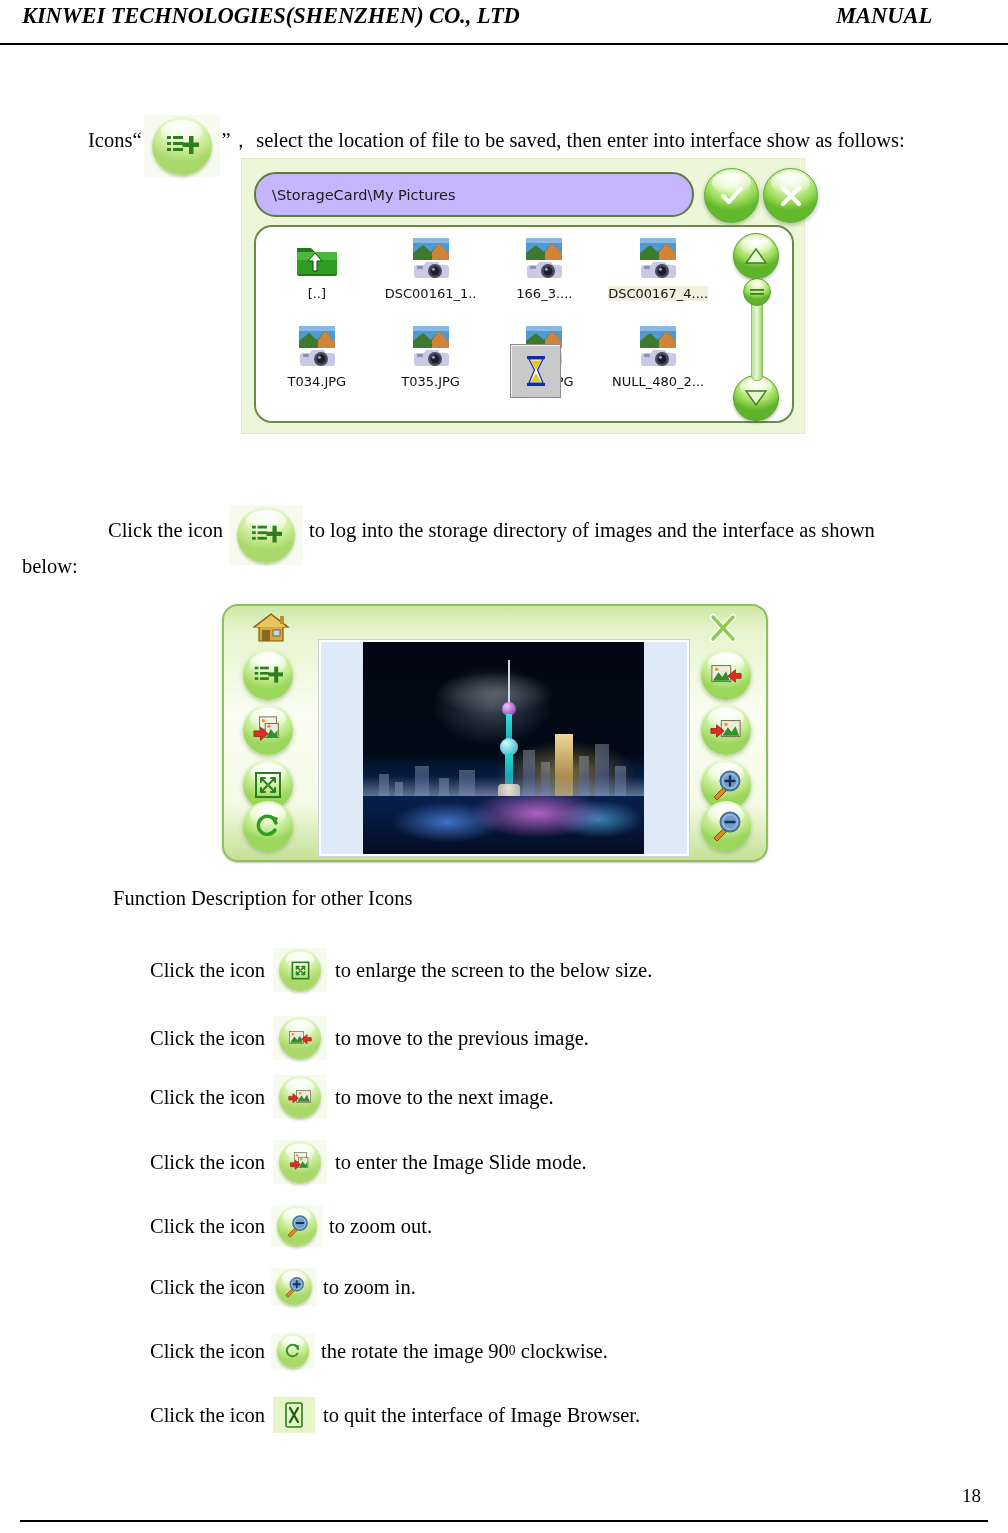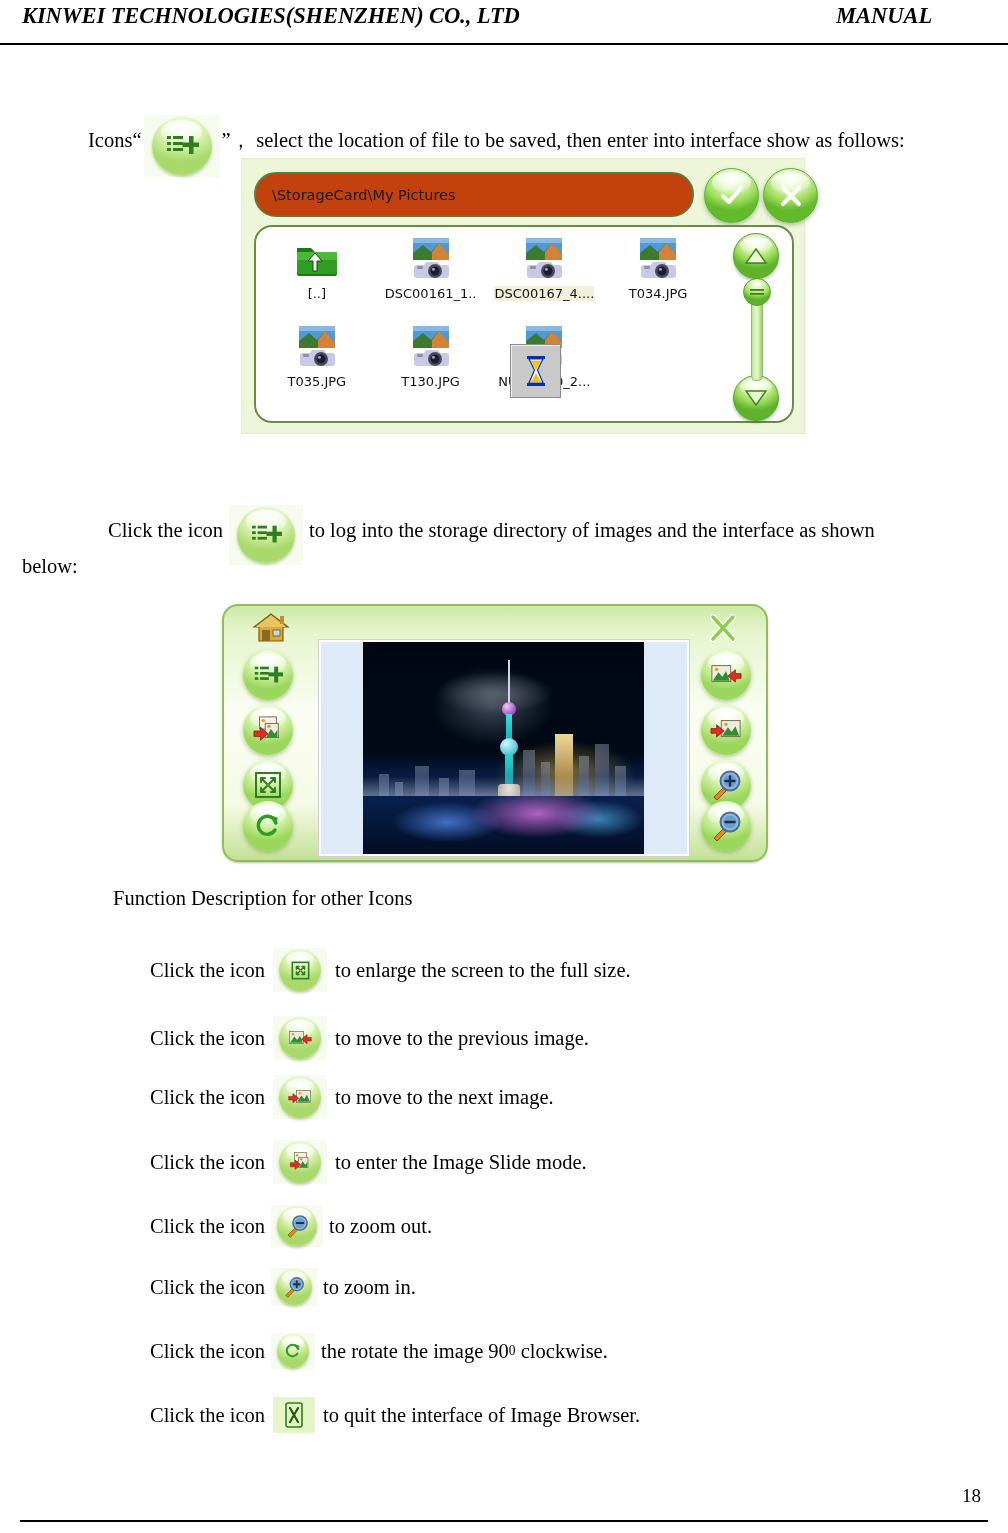--- a/index.html
+++ b/index.html
@@ -94,21 +94,21 @@
     left: 241px; top: 158px;
     width: 564px; height: 276px;
     background: #eef6da;
     border: 1px solid #e2edc8;
     box-sizing: border-box;
   }
   #path-field {
     position: absolute;
     left: 12px; top: 13px;
     width: 440px; height: 45px;
-    background: #c2410c;
+    background: #c4b5fd;
     border: 2px solid #5d7a3f;
     border-radius: 22px;
     box-sizing: border-box;
     display: flex;
     align-items: center;
     padding-left: 16px;
     font-family: "DejaVu Sans", "Liberation Sans", sans-serif;
     font-size: 14.5px;
     color: #1a1a1a;
   }
@@ -433,20 +433,36 @@
             <path d="M9 30 h7 l2 -3 h12 l2 3 h6 a3 3 0 0 1 3 3 v7 a3 3 0 0 1 -3 3 H9 a3 3 0 0 1 -3 -3 v-7 a3 3 0 0 1 3 -3 Z" fill="#c9c9e6"></path>
             <circle cx="27" cy="36" r="7" fill="#4a4a5e"></circle>
             <circle cx="27" cy="36" r="4.5" fill="#1d1d2b"></circle>
             <circle cx="25.4" cy="34.3" r="1.5" fill="#9da0c4"></circle>
             <rect x="9" y="31" width="6" height="3" rx="1" fill="#8d8fb4"></rect>
           </svg>
         </div>
         <div class="file-label">DSC00161_1..</div>
       </div>
 
+      <div class="file-cell">
+        <div class="file-thumb">
+          <svg width="46" height="46" viewBox="0 0 46 46">
+            <rect x="5" y="3" width="36" height="22" fill="#4f9ad6"></rect>
+            <path d="M5 18 L15 10 L23 17 L31 8 L41 19 L41 25 L5 25 Z" fill="#3d7a2e"></path>
+            <path d="M24 17 L31 8 L41 19 L41 25 L24 25 Z" fill="#d2833a"></path>
+            <rect x="5" y="3" width="36" height="5" fill="#9fc6e8" opacity="0.7"></rect>
+            <path d="M9 30 h7 l2 -3 h12 l2 3 h6 a3 3 0 0 1 3 3 v7 a3 3 0 0 1 -3 3 H9 a3 3 0 0 1 -3 -3 v-7 a3 3 0 0 1 3 -3 Z" fill="#c9c9e6"></path>
+            <circle cx="27" cy="36" r="7" fill="#4a4a5e"></circle>
+            <circle cx="27" cy="36" r="4.5" fill="#1d1d2b"></circle>
+            <circle cx="25.4" cy="34.3" r="1.5" fill="#9da0c4"></circle>
+            <rect x="9" y="31" width="6" height="3" rx="1" fill="#8d8fb4"></rect>
+          </svg>
+        </div>
+        <div class="file-label">166_3....</div>
+      </div>
 
       <div class="file-cell">
         <div class="file-thumb">
           <svg width="46" height="46" viewBox="0 0 46 46">
             <rect x="5" y="3" width="36" height="22" fill="#4f9ad6"></rect>
             <path d="M5 18 L15 10 L23 17 L31 8 L41 19 L41 25 L5 25 Z" fill="#3d7a2e"></path>
             <path d="M24 17 L31 8 L41 19 L41 25 L24 25 Z" fill="#d2833a"></path>
             <rect x="5" y="3" width="36" height="5" fill="#9fc6e8" opacity="0.7"></rect>
             <path d="M9 30 h7 l2 -3 h12 l2 3 h6 a3 3 0 0 1 3 3 v7 a3 3 0 0 1 -3 3 H9 a3 3 0 0 1 -3 -3 v-7 a3 3 0 0 1 3 -3 Z" fill="#c9c9e6"></path>
             <circle cx="27" cy="36" r="7" fill="#4a4a5e"></circle>
@@ -720,21 +736,21 @@
         <svg width="19" height="19" viewBox="0 0 28 28">
           <rect x="2" y="2" width="24" height="24" fill="none" stroke="#2e7d1e" stroke-width="2.4"></rect>
           <path d="M8 8 L13 13 M8 8 v4 M8 8 h4" stroke="#2e7d1e" stroke-width="2.2" fill="none" stroke-linecap="round"></path>
           <path d="M20 8 L15 13 M20 8 v4 M20 8 h-4" stroke="#2e7d1e" stroke-width="2.2" fill="none" stroke-linecap="round"></path>
           <path d="M8 20 L13 15 M8 20 v-4 M8 20 h4" stroke="#2e7d1e" stroke-width="2.2" fill="none" stroke-linecap="round"></path>
           <path d="M20 20 L15 15 M20 20 v-4 M20 20 h-4" stroke="#2e7d1e" stroke-width="2.2" fill="none" stroke-linecap="round"></path>
         </svg>
       </span>
     </span>
   </span>
-  <span>to enlarge the screen to the full size.</span>
+  <span>to enlarge the screen to the below size.</span>
 </div>
 
 <div class="func-row" style="top:1016px;">
   <span>Click the icon</span>
   <span class="gicon" style="width:54px;height:44px;margin:0 8px;">
     <span class="oval" style="display:block;width:42px;height:42px;margin:1px auto;">
       <span class="glyph">
         <svg width="24" height="21" viewBox="0 0 34 28">
           <rect x="2" y="4" width="20" height="17" fill="#ecebdd" stroke="#6b6b4a" stroke-width="1"></rect>
           <path d="M3 20 L9 11 L13 16 L17 10 L21 20 Z" fill="#2f8f2a"></path>

